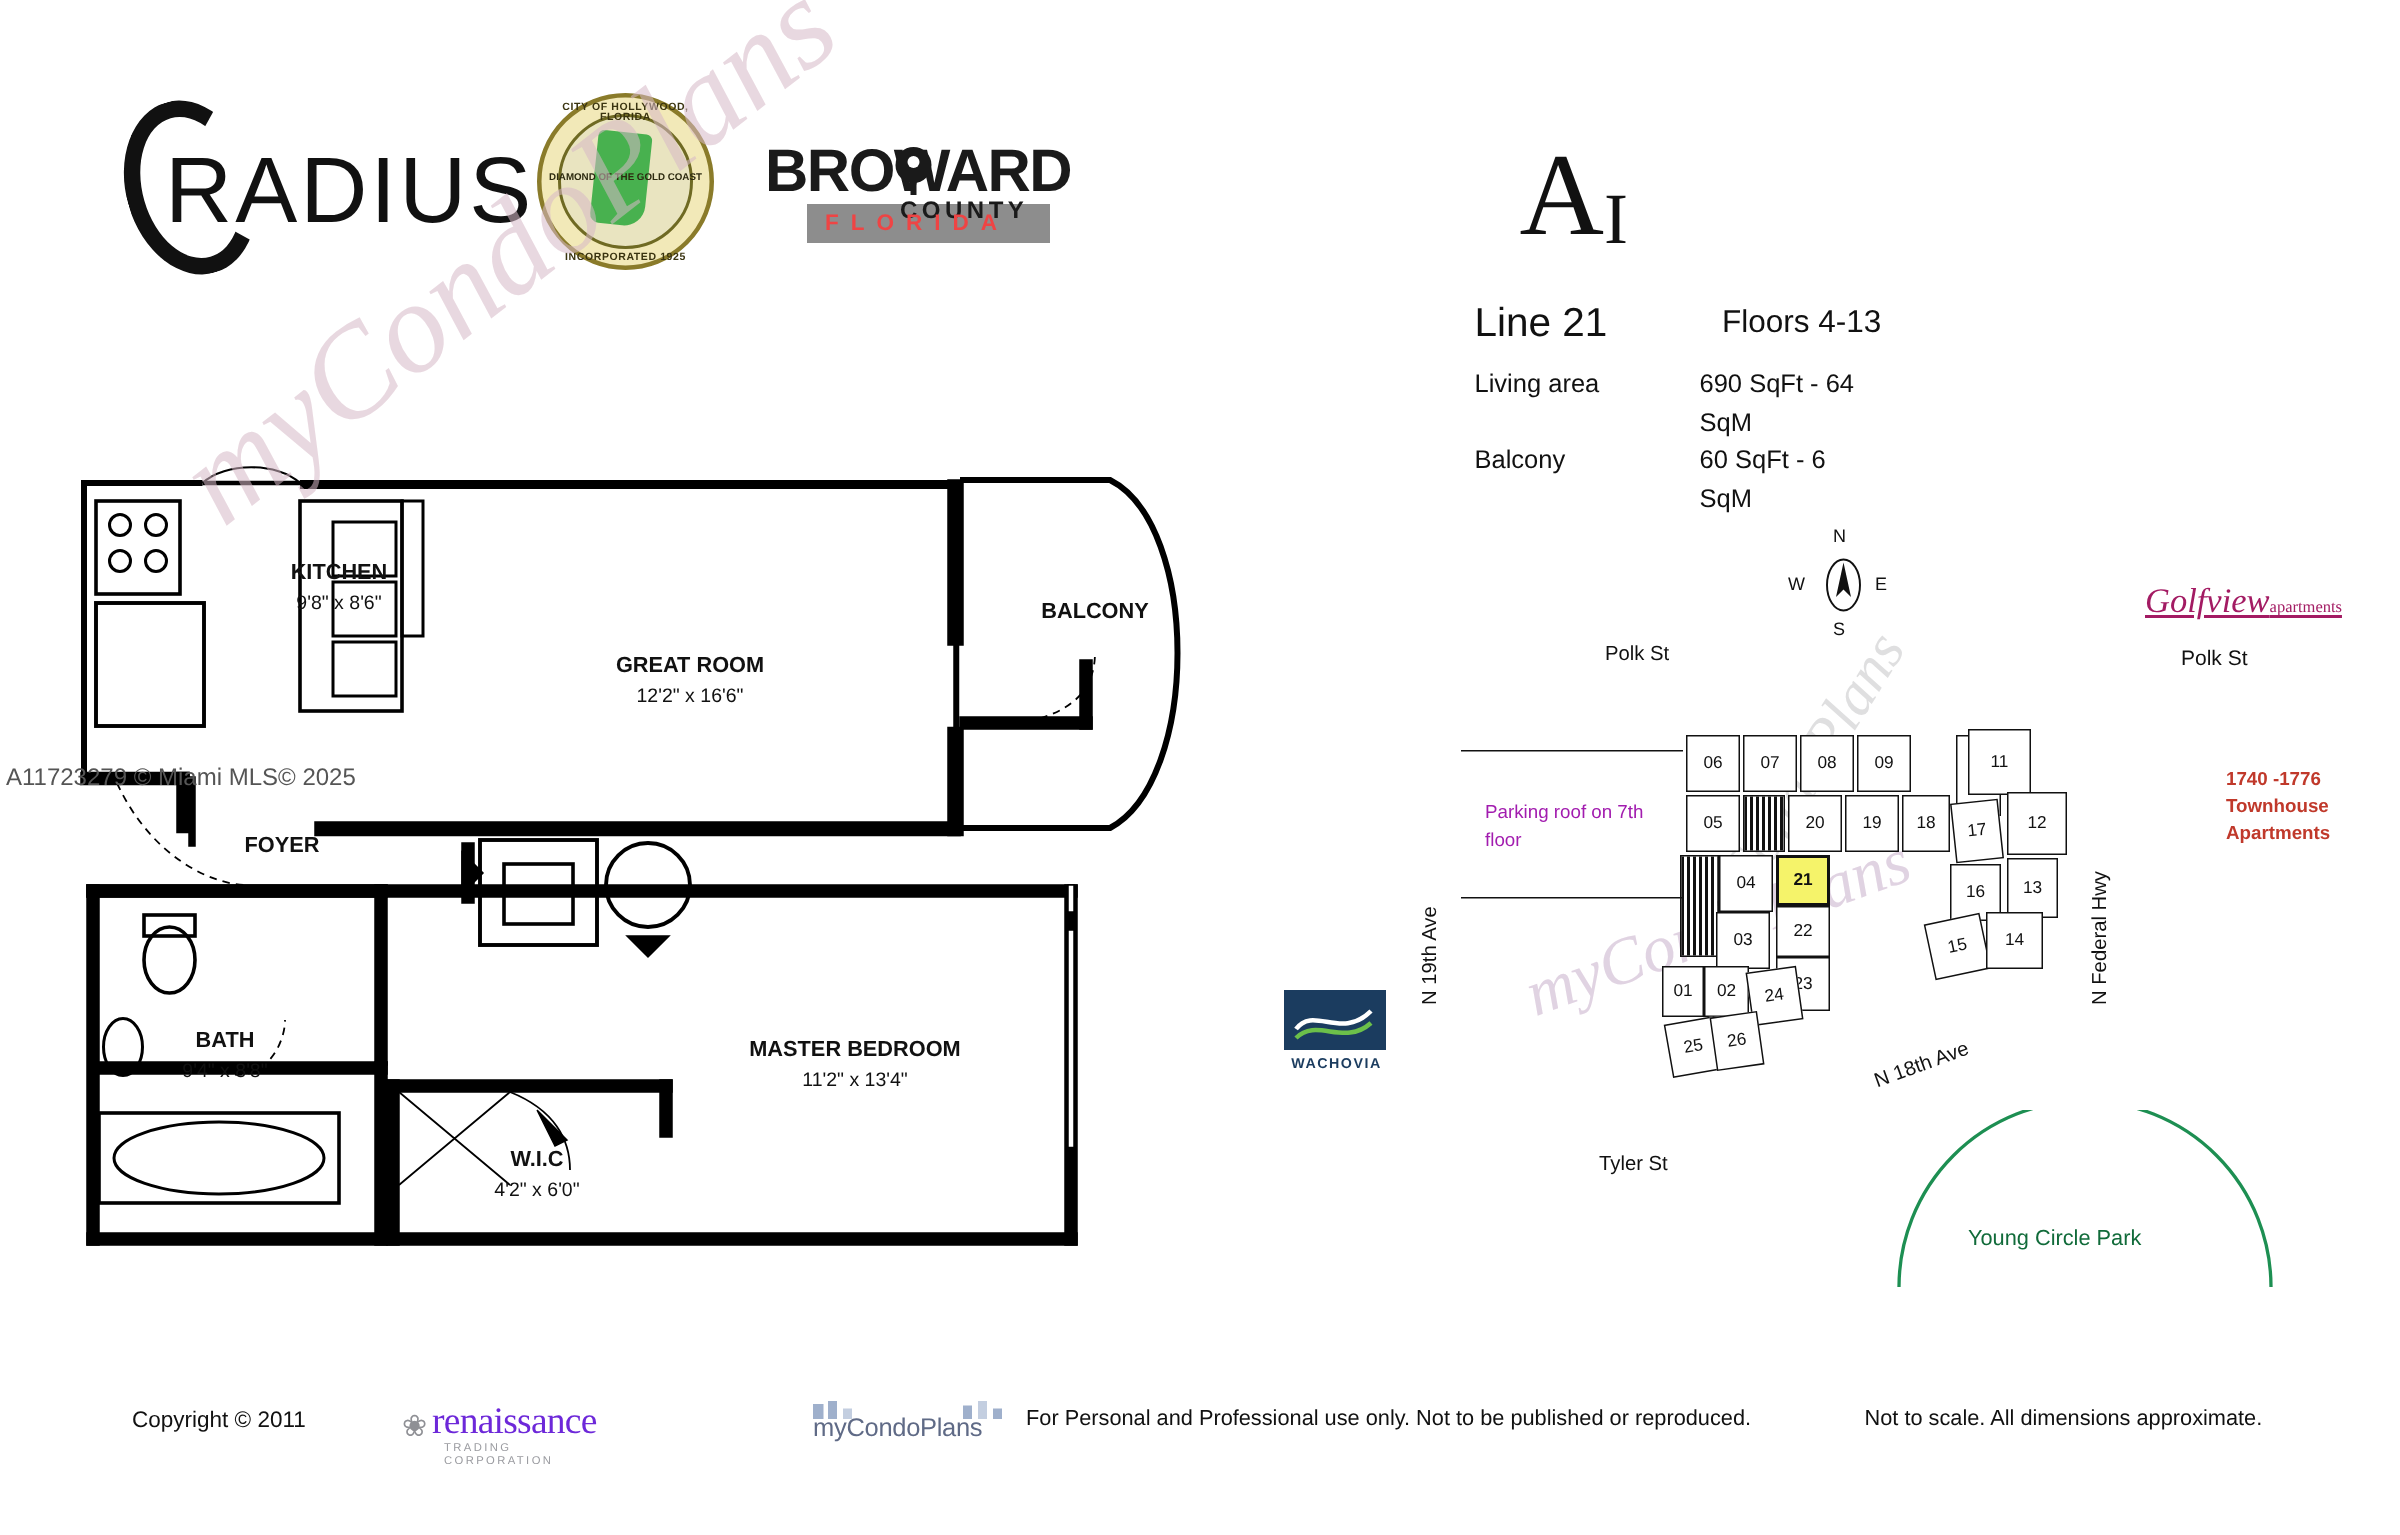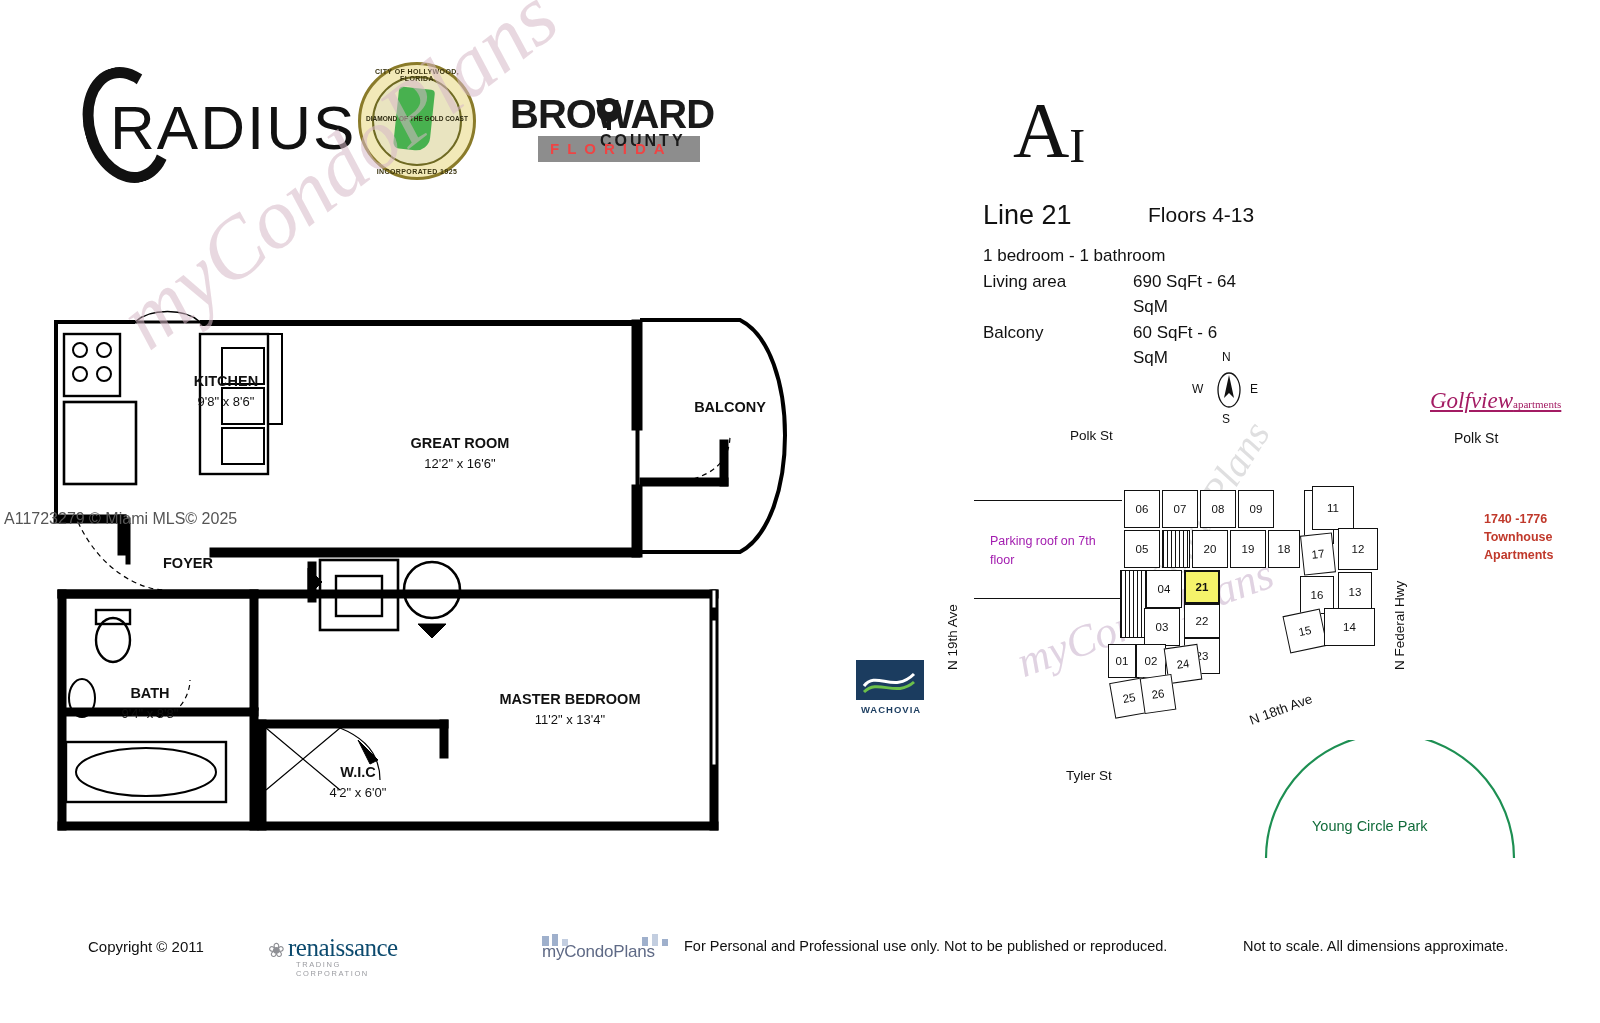--- a/index.html
+++ b/index.html
@@ -159,21 +159,21 @@
   }
   #young-label { position:absolute; left:352px; top:468px; font-size:14.5px;
      color:#116b3a; }
   .thinline { position:absolute; background:#111; height:1.2px; }
 
   
   #footer { position:absolute; left:0; top:930px; width:1600px; height:60px; }
   #copyright { position:absolute; left:88px; top:8px; font-size:15px; }
   #renaissance { position:absolute; left:268px; top:0px; width:145px; }
   #ren-word { position:absolute; left:20px; top:4px; font-family:"Liberation Serif", serif;
-     font-size:25px; color:#0c4a6e; letter-spacing:-.5px; }
+     font-size:25px; color:#6d28d9; letter-spacing:-.5px; }
   #ren-sub { position:absolute; left:28px; top:30px; font-size:7.5px;
      letter-spacing:1.6px; color:#9a9ba0; }
   #ren-fly { position:absolute; left:0px; top:8px; font-size:20px; color:#8f9095; }
   #mcp-logo { position:absolute; left:520px; top:4px; width:160px; height:34px; }
   #mcp-word { position:absolute; left:22px; top:8px; font-size:17px;
      color:#5f6a86; letter-spacing:-.2px; }
   #mcp-bars { position:absolute; left:22px; top:0px; width:130px; height:12px; }
   #footer-note { position:absolute; left:684px; top:8px; font-size:14.5px; }
   #footer-note2 { position:absolute; left:1243px; top:8px; font-size:14.5px; }
 </style>
@@ -205,21 +205,20 @@
   <div id="broward-county">COUNTY</div>
   <div id="broward-florida">FLORIDA</div>
 </div>
 
 <div class="abs" id="unit-letter">
   <span>A</span><span class="sub">I</span>
 </div>
 <div class="abs" id="line-label">Line 21</div>
 <div class="abs" id="floors-label">Floors 4-13</div>
 <div class="abs" id="specs">
-  <div>1 bedroom - 1 bathroom</div>
   <div class="spec-row">
     <span class="spec-key">Living area</span>
     <span class="spec-val">690 SqFt - 64 SqM</span>
   </div>
   <div class="spec-row">
     <span class="spec-key">Balcony</span>
     <span class="spec-val">60 SqFt -  6 SqM</span>
   </div>
 </div>
 
@@ -385,21 +384,21 @@
   <div class="unit" style="left:186px; top:220px; width:36px; height:38px;">04</div>
   <div class="unit hl" style="left:224px; top:220px; width:36px; height:34px;">21</div>
   <div class="unit" style="left:224px; top:254px; width:36px; height:34px;">22</div>
   <div class="unit" style="left:340px; top:226px; width:34px; height:38px;">16</div>
   <div class="unit" style="left:378px; top:222px; width:34px; height:40px;">13</div>
   <div class="hatch" style="left:160px; top:220px; width:26px; height:68px;"></div>
 
   <div class="unit" style="left:184px; top:258px; width:36px; height:38px;">03</div>
   <div class="unit" style="left:224px; top:288px; width:36px; height:36px;">23</div>
   <div class="unit" style="left:326px; top:262px; width:38px; height:38px; transform:rotate(-12deg);">15</div>
-  <div class="unit" style="left:364px; top:258px; width:51px; height:38px;">14</div>
+  <div class="unit" style="left:364px; top:258px; width:38px; height:38px;">14</div>
 
   <div class="unit" style="left:148px; top:294px; width:28px; height:34px;">01</div>
   <div class="unit" style="left:176px; top:294px; width:30px; height:34px;">02</div>
   <div class="unit" style="left:206px; top:296px; width:34px; height:36px; transform:rotate(-8deg);">24</div>
   <div class="unit" style="left:152px; top:330px; width:34px; height:36px; transform:rotate(-10deg);">25</div>
   <div class="unit" style="left:182px; top:326px; width:32px; height:36px; transform:rotate(-8deg);">26</div>
 
   <div id="golfview">
     <span>Golfview</span><span class="small">apartments</span>
   </div>

